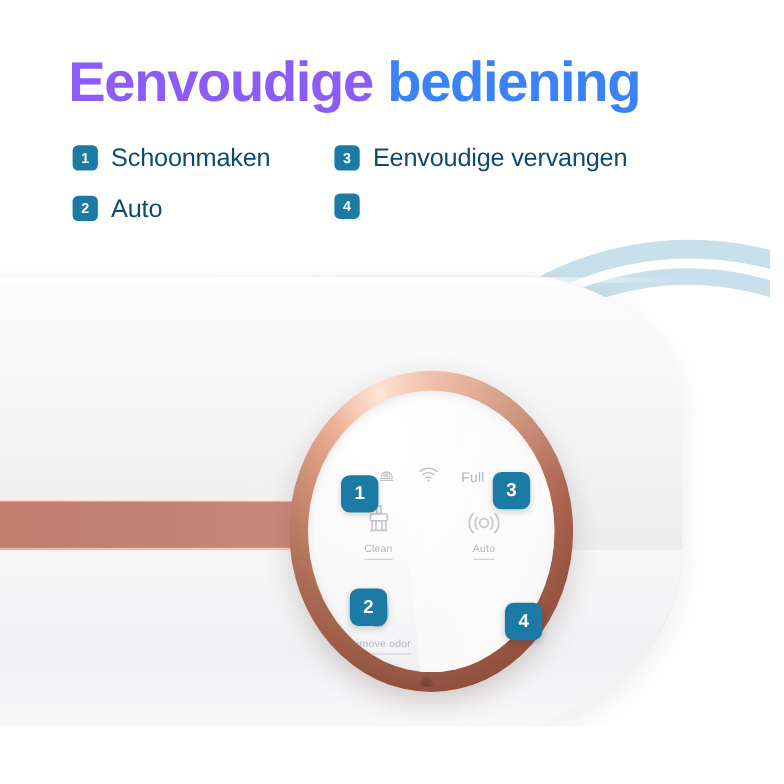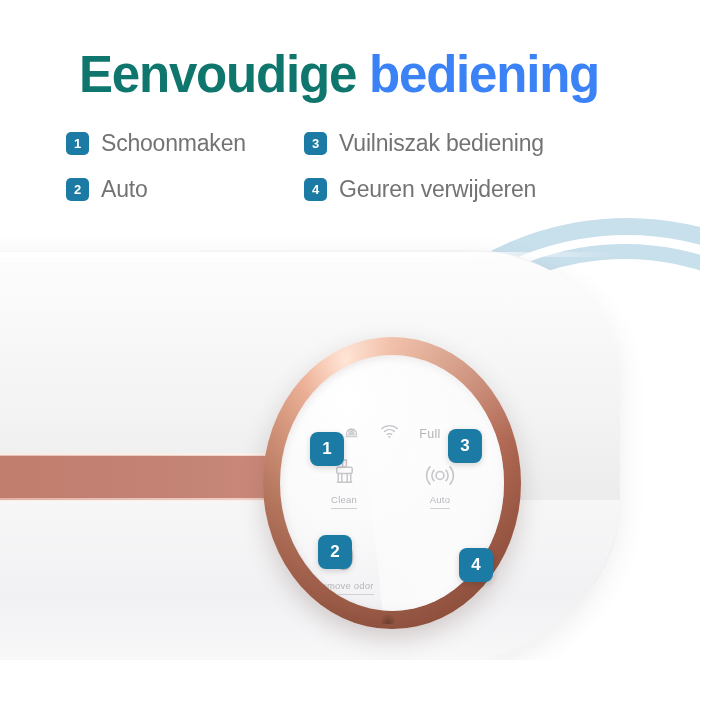--- a/index.html
+++ b/index.html
@@ -11,32 +11,32 @@
   }
   #stage{position:relative;width:713px;height:713px;overflow:hidden;background:#fff;}
 
   
   #header{position:absolute;left:0;top:0;width:713px;height:218px;z-index:40;}
   #title{
     position:absolute;left:62px;top:49px;
     font-size:51px;font-weight:bold;letter-spacing:-1.2px;
     white-space:nowrap;line-height:1;
   }
-  #title .w1{color:#0f766e;margin-left:17px;}
+  #title .w1{color:#8b5cf6;}
   #title .w2{color:#3b82f6;}
 
   .legend-item{position:absolute;display:flex;align-items:center;white-space:nowrap;}
   .legend-badge{
     width:23px;height:23px;border-radius:5px;background:#1B7BA4;
     color:#fff;font-size:13px;font-weight:bold;
     display:flex;align-items:center;justify-content:center;
     flex:0 0 auto;
   }
   .legend-label{
-    margin-left:12px;font-size:23px;color:#737373;font-weight:400;
+    margin-left:12px;font-size:23px;color:#0c4a6e;font-weight:400;
     letter-spacing:-0.2px;
   }
   #li0{left:66px;top:130px;}
   #li1{left:66px;top:176px;}
   #li2{left:304px;top:130px;}
   #li3{left:304px;top:176px;}
 
   
   .arc{position:absolute;border-radius:50%;border-style:solid;border-color:transparent;}
   #arcOuter{
@@ -268,21 +268,20 @@
     <div class="legend-item" id="li0">
       <span class="legend-badge">1</span>
       <span class="legend-label">Schoonmaken</span>
     </div>
     <div class="legend-item" id="li1">
       <span class="legend-badge">2</span>
       <span class="legend-label">Auto</span>
     </div>
     <div class="legend-item" id="li2">
       <span class="legend-badge">3</span>
-      <span class="legend-label">Vuilniszak bediening</span>
+      <span class="legend-label">Eenvoudige vervangen</span>
     </div>
     <div class="legend-item" id="li3">
       <span class="legend-badge">4</span>
-      <span class="legend-label">Geuren verwijderen</span>
     </div>
   </div>
 
 </div>
 
 </body></html>

